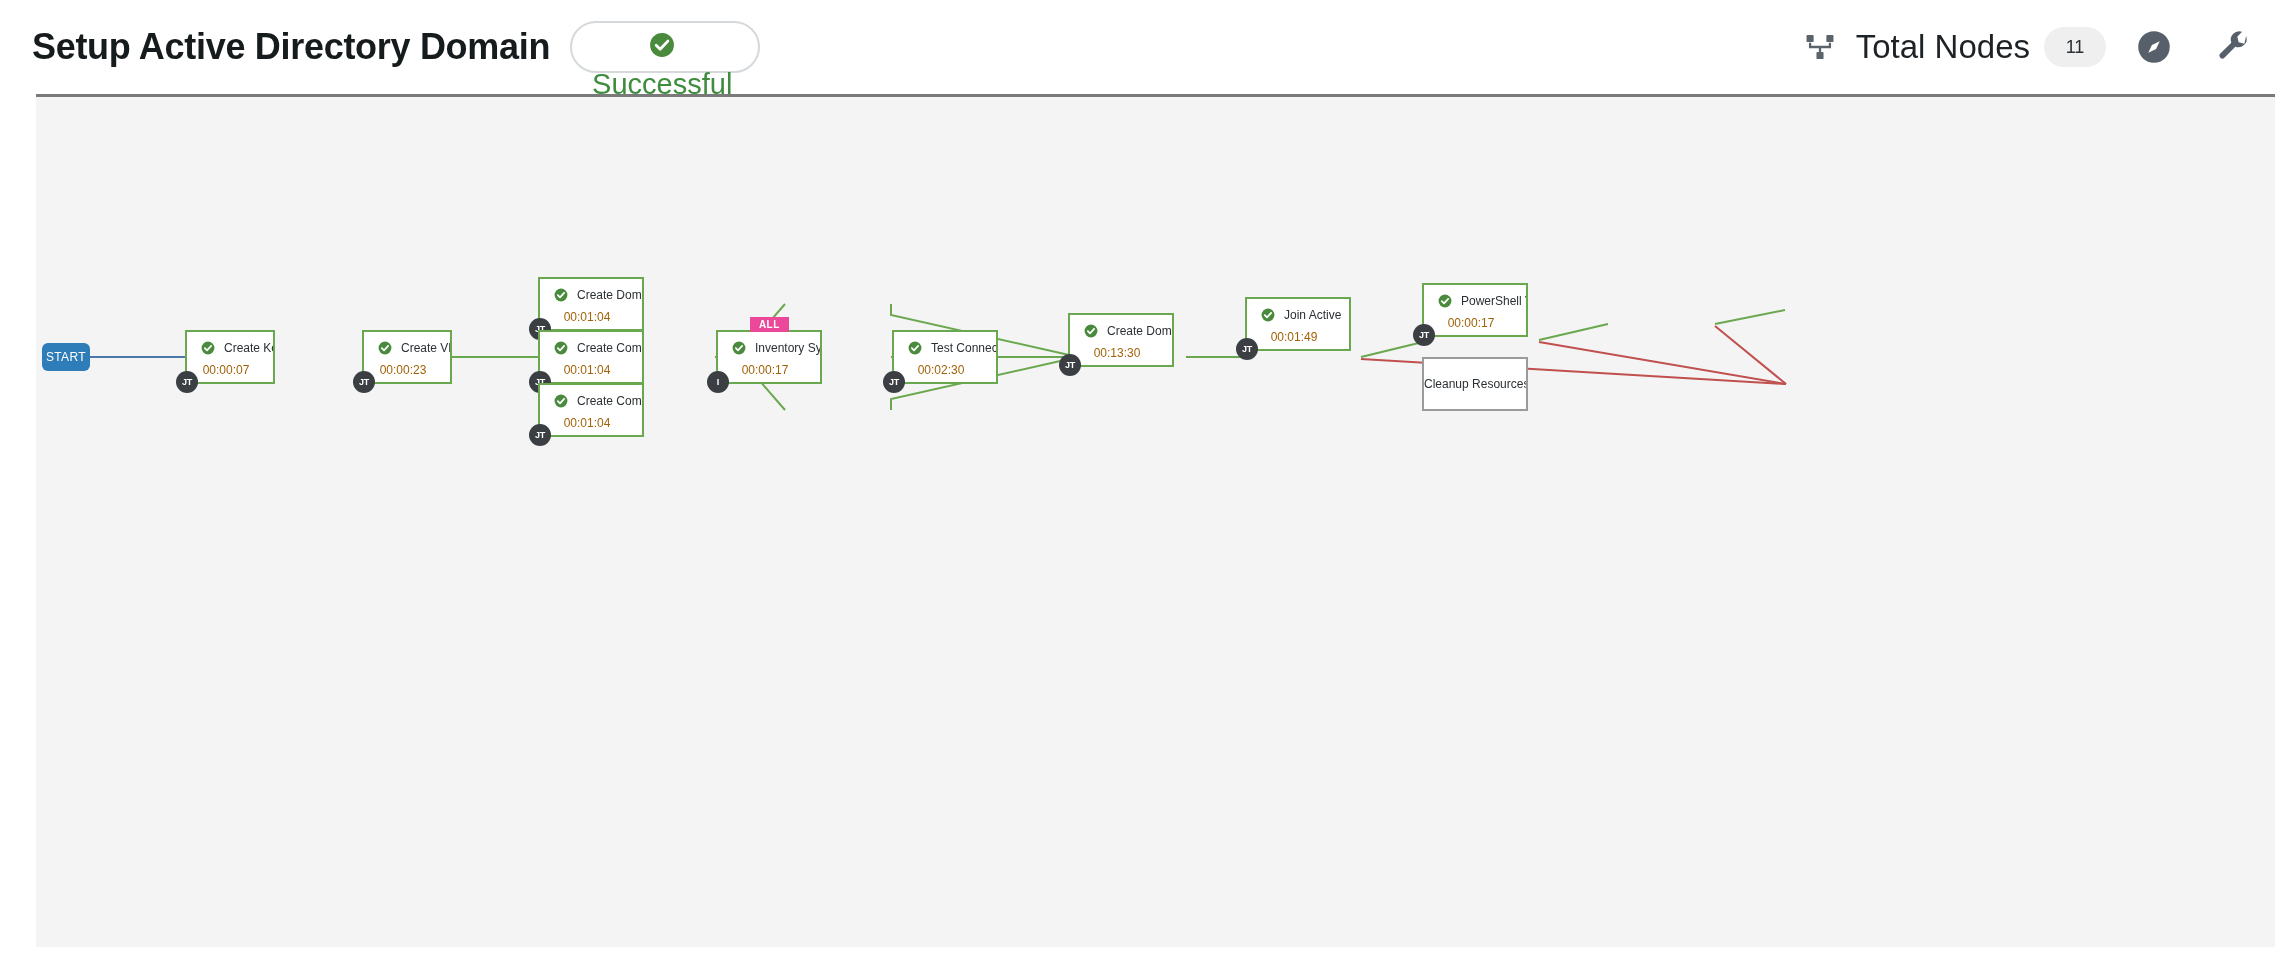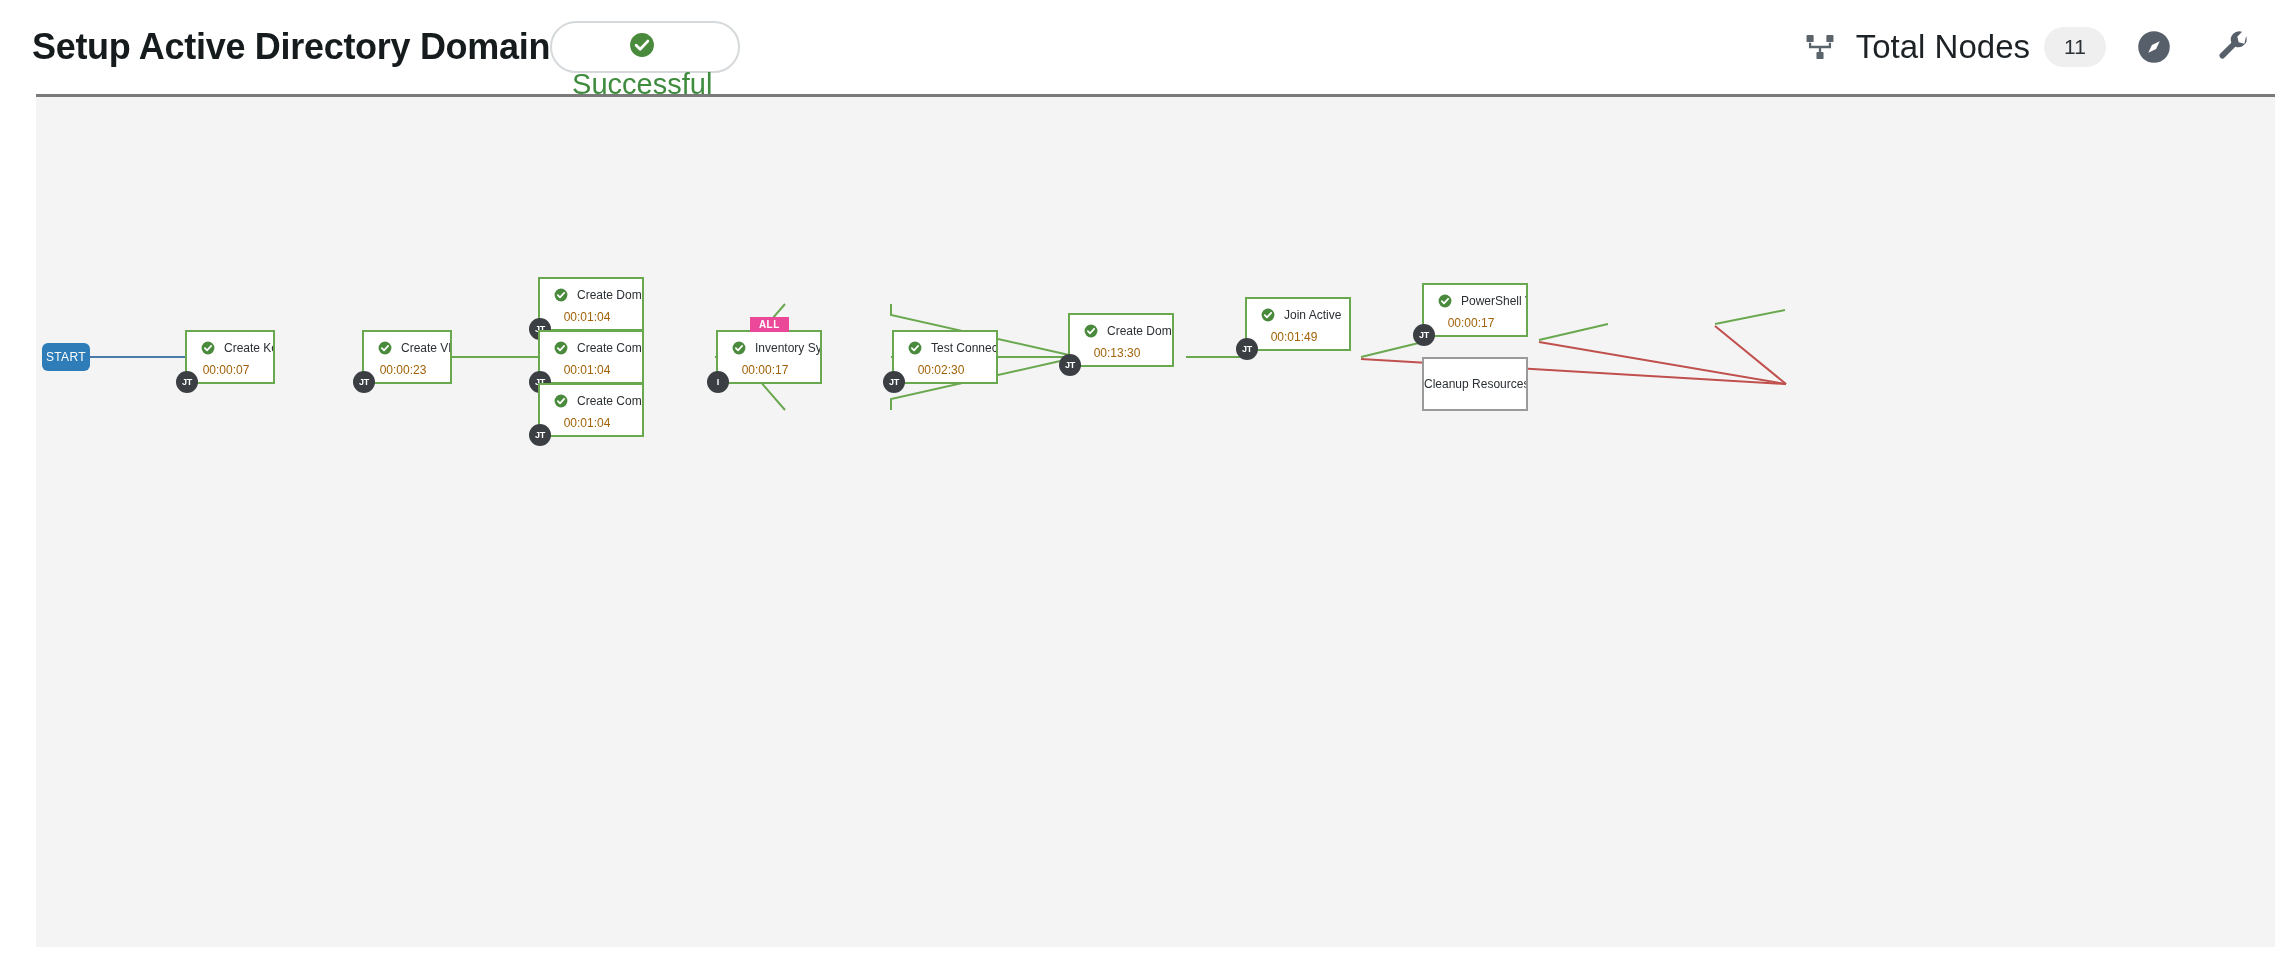--- a/index.html
+++ b/index.html
@@ -23,20 +23,21 @@
     width: 2290px;
     height: 94px;
     background: #ffffff;
   }
   #header-left {
     position: absolute;
     left: 32px; top: 0;
     height: 94px;
     display: flex;
     align-items: center;
+    gap: 20px;
   }
   #page-title {
     font-size: 36px;
     font-weight: bold;
     letter-spacing: -0.3px;
     color: #161b1d;
     white-space: nowrap;
   }
   #status-badge {
     display: flex;
@@ -83,21 +84,21 @@
     margin: 0 14px 0 8px;
   }
   #total-nodes-count {
     background: #efefef;
     border-radius: 22px;
     min-width: 62px;
     height: 40px;
     display: flex;
     align-items: center;
     justify-content: center;
-    font-size: 21px;
+    font-size: 18px;
     color: #2b3034;
     padding: 0 12px;
     box-sizing: border-box;
   }
   #compass-icon-wrap { margin-left: 20px; }
   #wrench-icon-wrap { margin-left: 24px; }
 
   
   #canvas {
     position: absolute;

